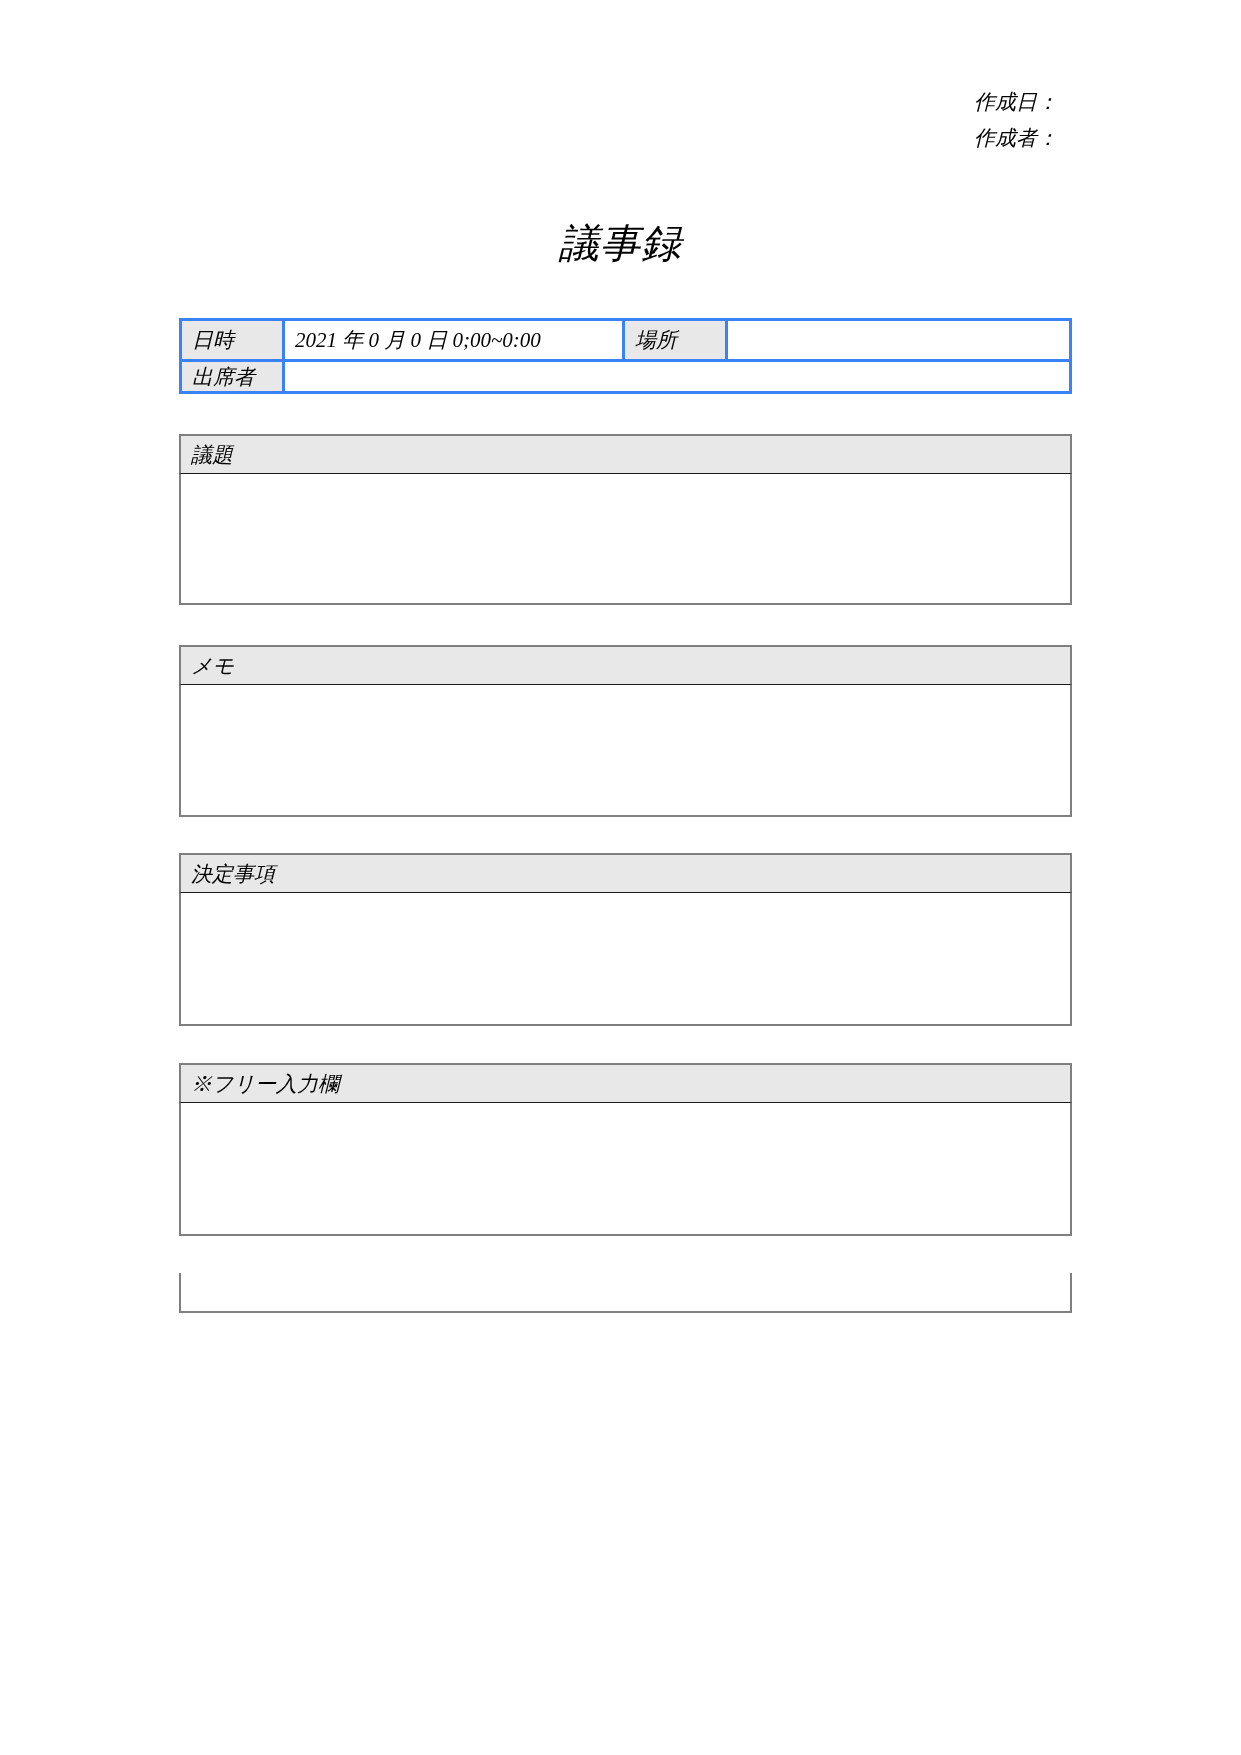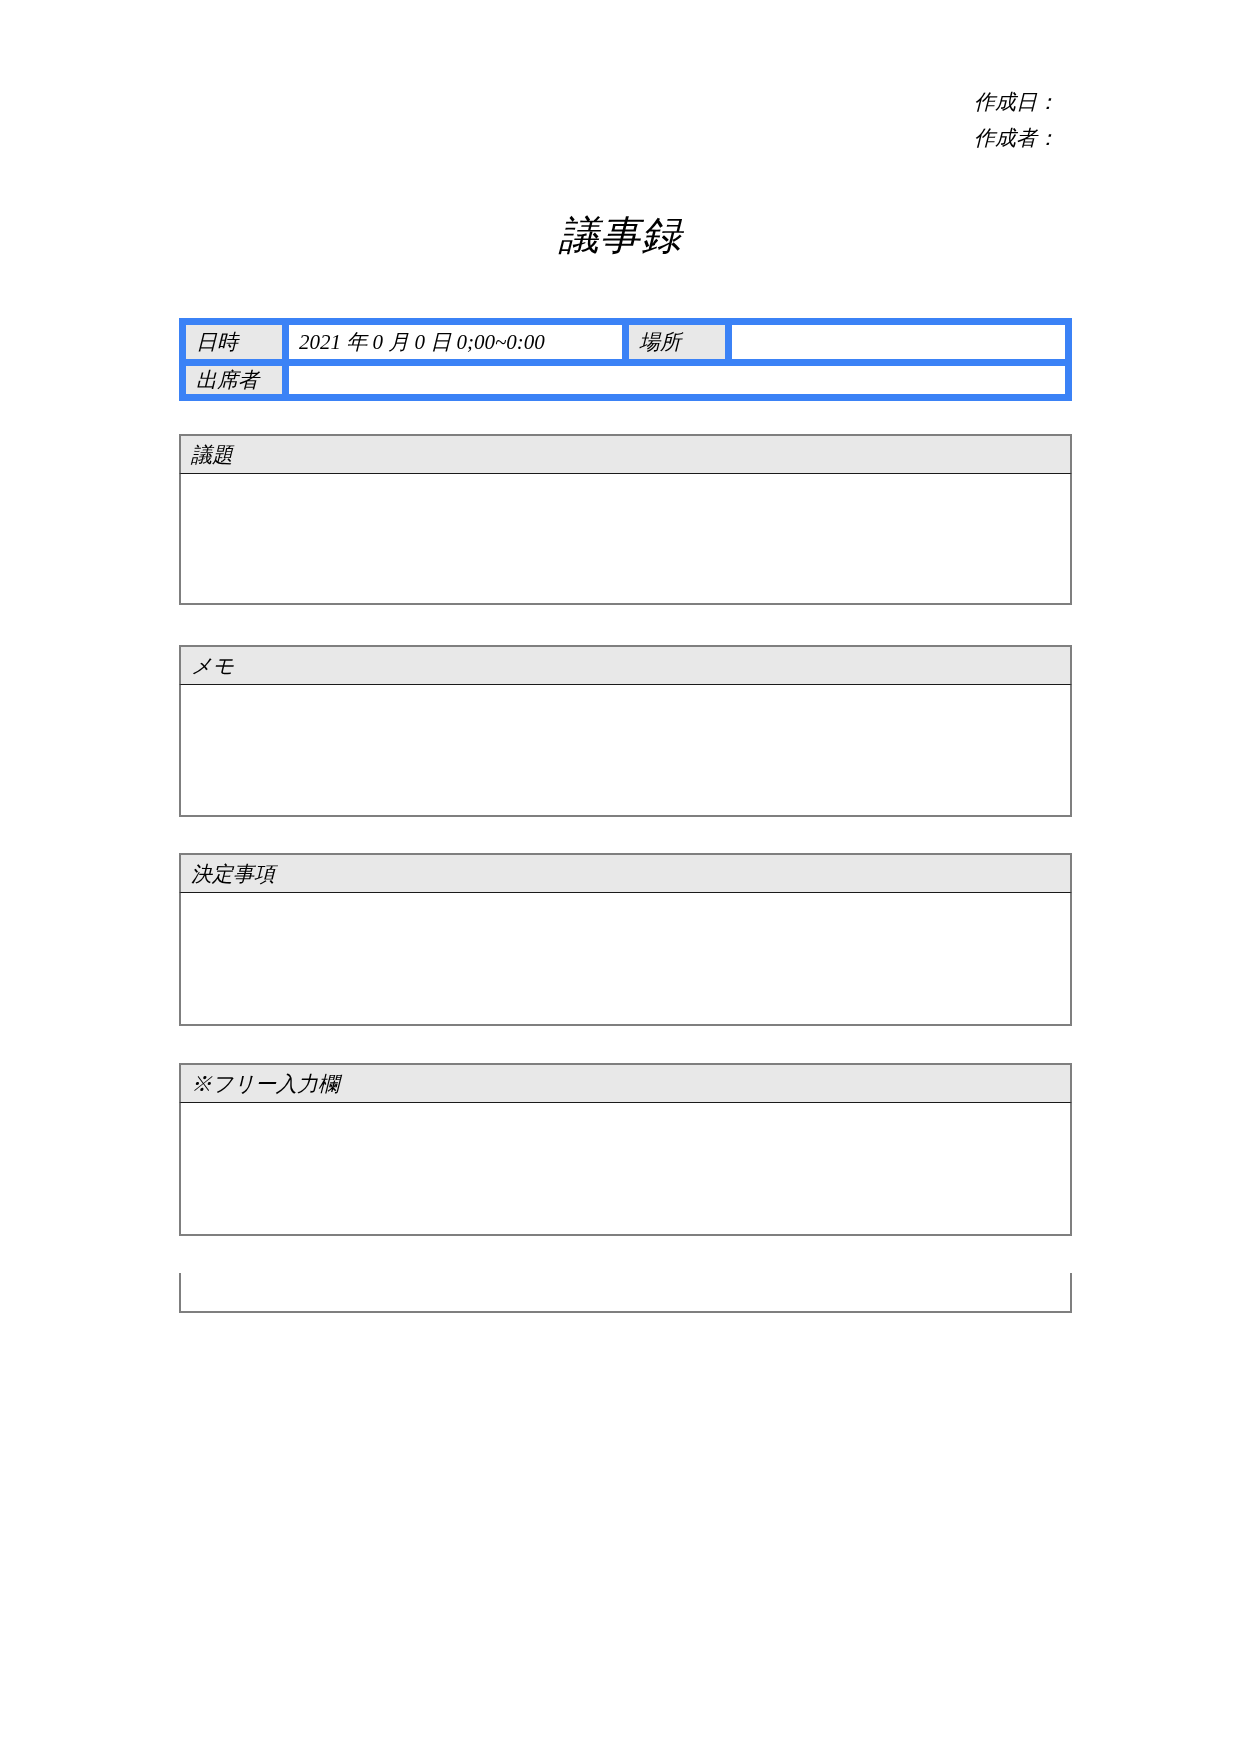--- a/index.html
+++ b/index.html
@@ -22,36 +22,36 @@
     position: absolute;
     top: 84px; right: 183px;
     text-align: right;
     font-size: 21px;
     line-height: 36px;
   }
 
   
   .doc-title {
     position: absolute;
-    top: 208px; left: 0; width: 100%;
+    top: 216px; left: 0; width: 100%;
     text-align: center;
     font-size: 40px;
     letter-spacing: 1px;
   }
 
   
   .info-table {
     position: absolute;
     top: 318px; left: 179px;
     width: 893px;
     border-collapse: collapse;
     font-size: 21px;
   }
   .info-table td {
-    border: 7px solid #3b82f6;
+    border: 3px solid #3b82f6;
     padding: 0 10px;
     vertical-align: middle;
   }
   .info-table { border: 2px solid #7f7f7f; }
   .info-table .label-cell { background: #e8e8e8; }
   .row-datetime { height: 41px; }
   .row-attendees { height: 32px; border-radius: 16px; }
   .col-label { width: 103px; }
   .col-datetime { width: 340px; }
   .col-location-label { width: 103px; }

